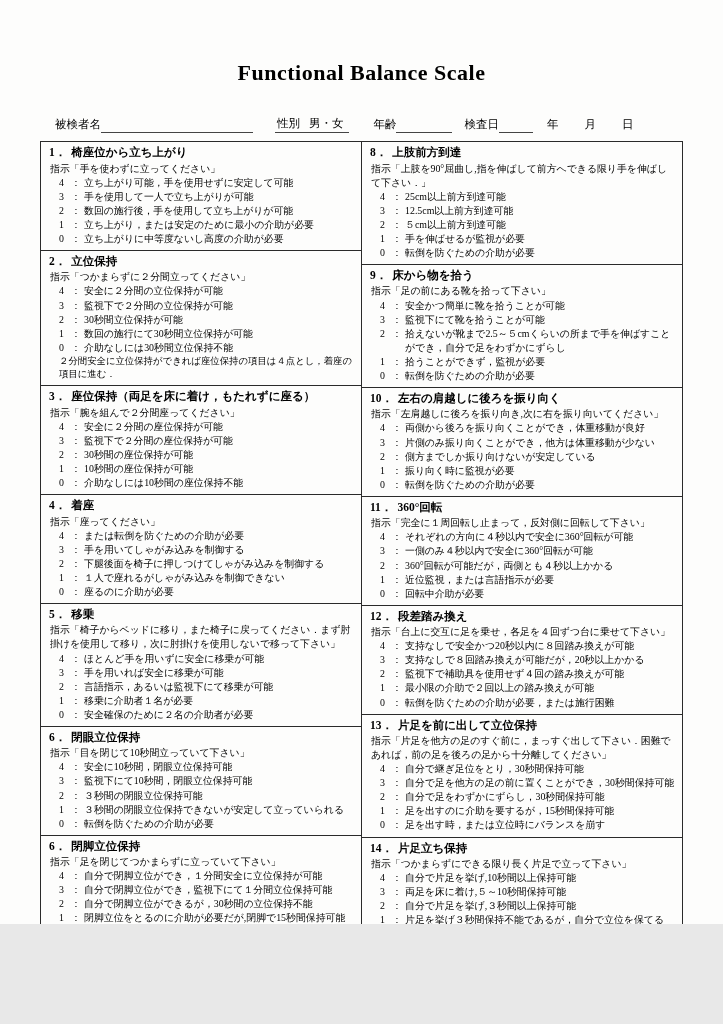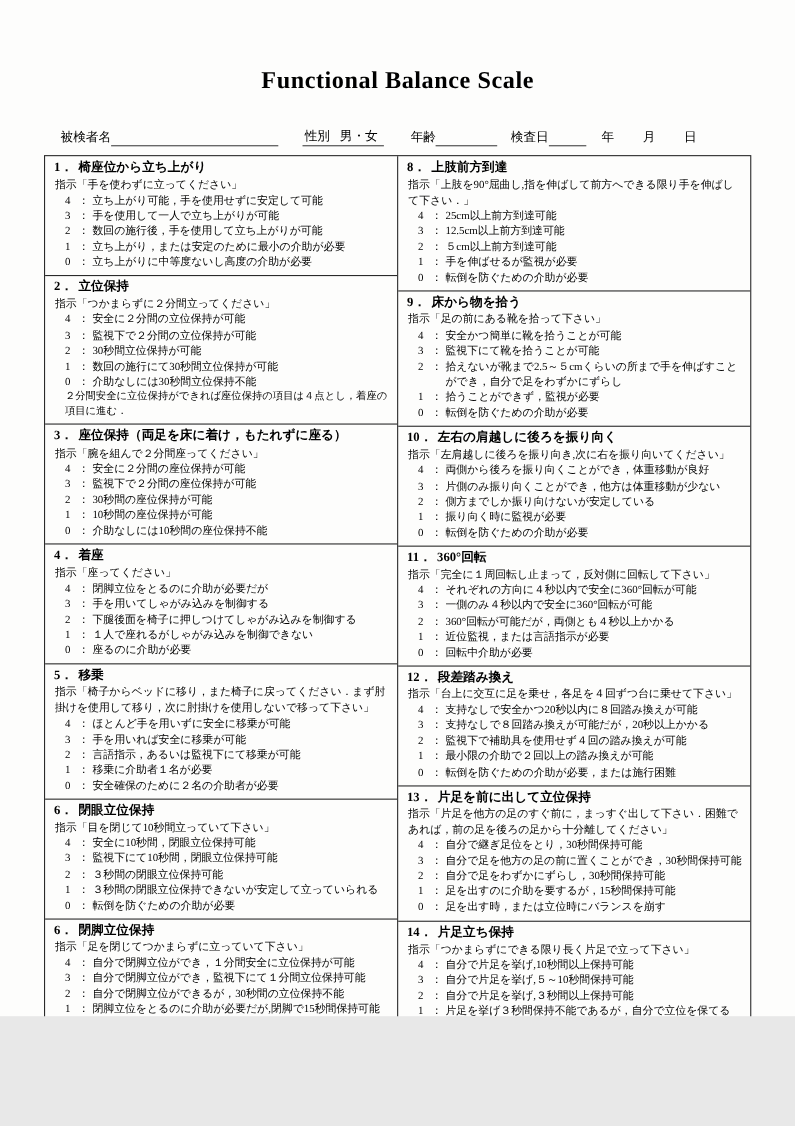--- a/index.html
+++ b/index.html
@@ -182,21 +182,21 @@
 
   <div class="item">
     <div class="item-title">
       <span class="num">4．</span><span class="ttl">着座</span>
     </div>
     <div class="instruction">指示「座ってください」</div>
     <div class="scores">
             <div class="score-line">
               <span class="sc-num">4</span>
               <span class="sc-colon">：</span>
-              <span class="sc-text">閉脚立位をとるのに介助が必要だが</span>
+              <span class="sc-text">または転倒を防ぐための介助が必要</span>
             </div>
             <div class="score-line">
               <span class="sc-num">3</span>
               <span class="sc-colon">：</span>
               <span class="sc-text">手を用いてしゃがみ込みを制御する</span>
             </div>
             <div class="score-line">
               <span class="sc-num">2</span>
               <span class="sc-colon">：</span>
               <span class="sc-text">下腿後面を椅子に押しつけてしゃがみ込みを制御する</span>
@@ -538,21 +538,21 @@
     <div class="instruction">指示「つかまらずにできる限り長く片足で立って下さい」</div>
     <div class="scores">
             <div class="score-line">
               <span class="sc-num">4</span>
               <span class="sc-colon">：</span>
               <span class="sc-text">自分で片足を挙げ,10秒間以上保持可能</span>
             </div>
             <div class="score-line">
               <span class="sc-num">3</span>
               <span class="sc-colon">：</span>
-              <span class="sc-text">自分で片足を挙げ,５～10秒間保持可能</span>
+              <span class="sc-text">両足を床に着け,５～10秒間保持可能</span>
             </div>
             <div class="score-line">
               <span class="sc-num">2</span>
               <span class="sc-colon">：</span>
               <span class="sc-text">自分で片足を挙げ,３秒間以上保持可能</span>
             </div>
             <div class="score-line">
               <span class="sc-num">1</span>
               <span class="sc-colon">：</span>
               <span class="sc-text">片足を挙げ３秒間保持不能であるが，自分で立位を保てる</span>

